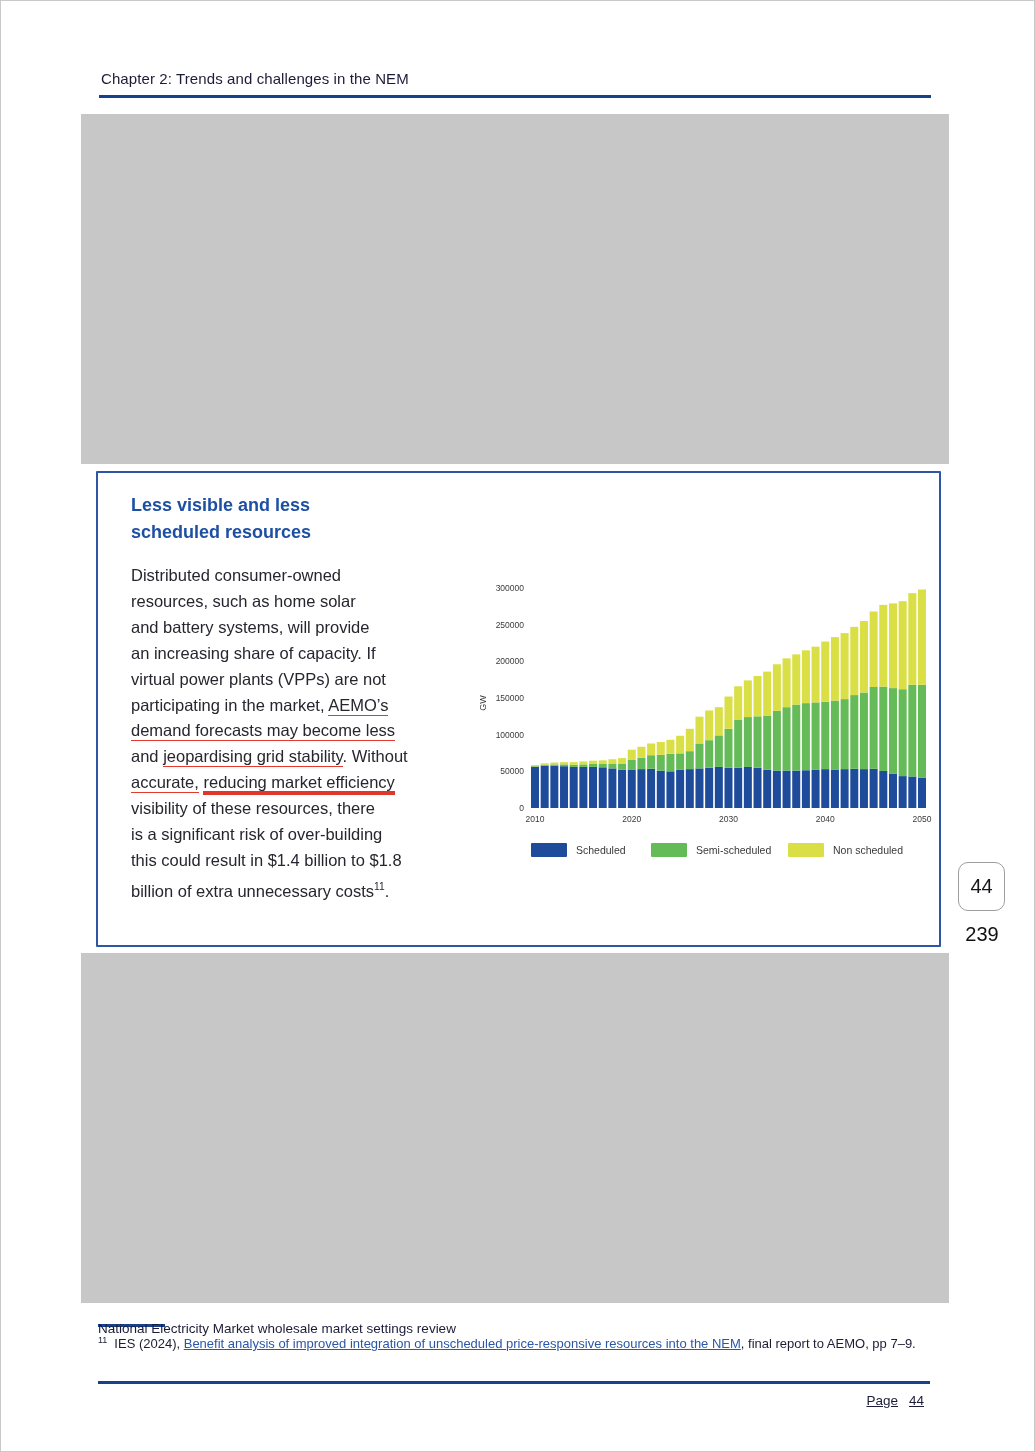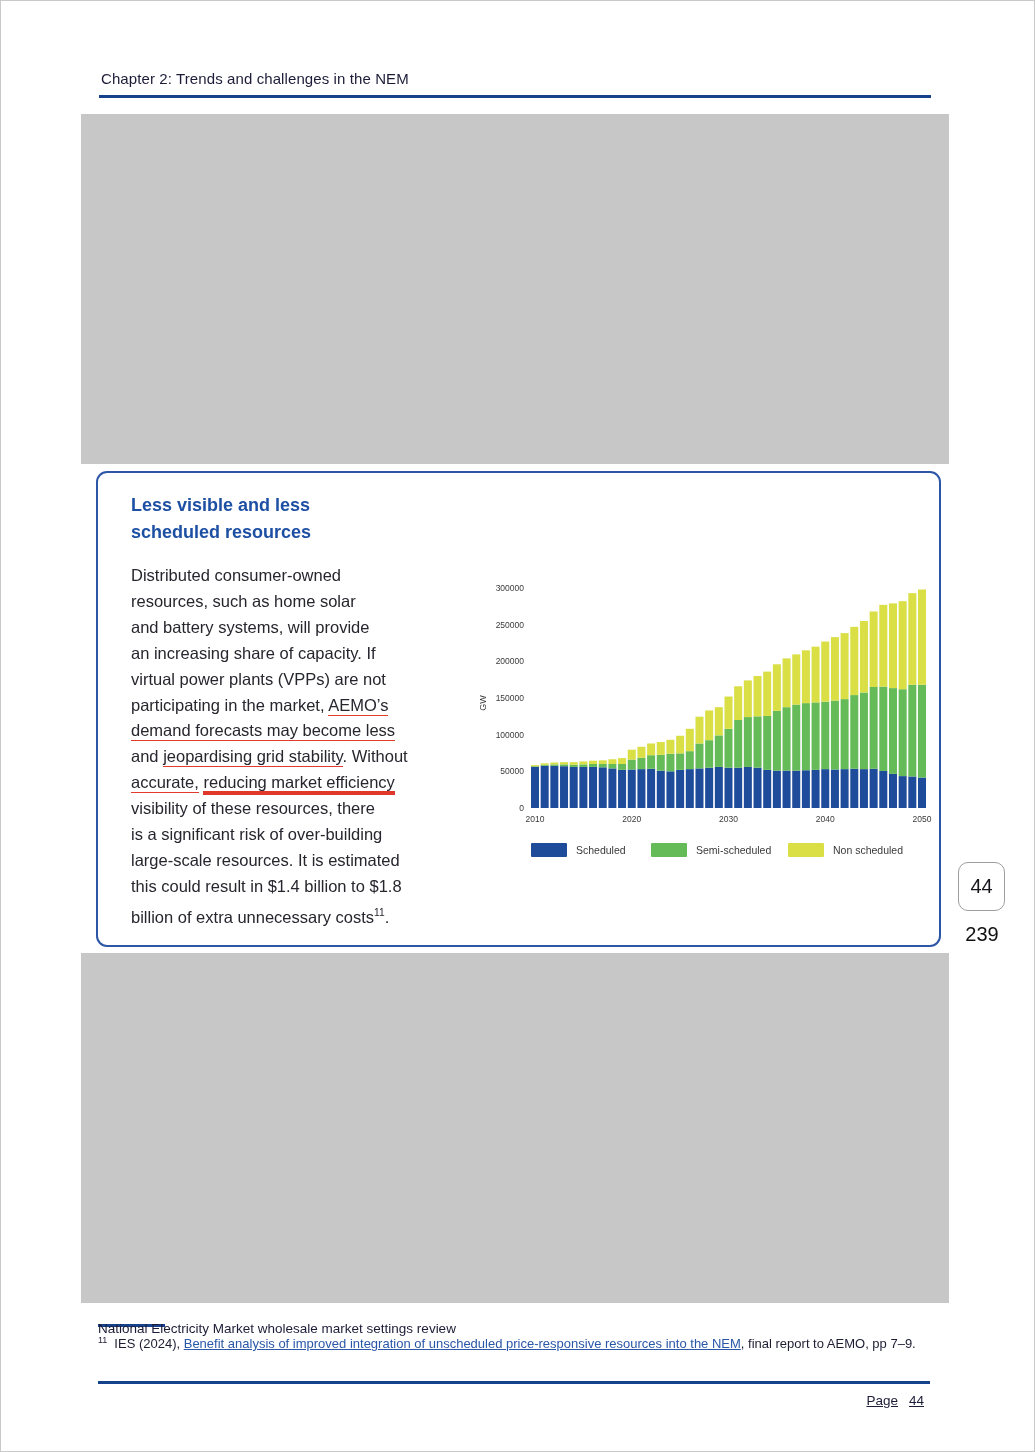--- a/index.html
+++ b/index.html
@@ -4,21 +4,21 @@
 <style>
   html,body{margin:0;padding:0;background:#fff;}
   .page{position:relative;width:1035px;height:1452px;background:#fff;border:1px solid #c9c9c9;
         box-sizing:border-box;font-family:"Liberation Sans",sans-serif;overflow:hidden;}
   .chapter-title{position:absolute;left:100px;top:69px;font-size:15px;color:#1c1c38;letter-spacing:.1px;}
   .header-rule{position:absolute;left:98px;top:94px;width:832px;height:3px;background:#16418c;}
   .ph{position:absolute;left:80px;width:868px;height:350px;background:#c7c7c7;}
   .ph-top{top:113px;}
   .ph-bottom{top:952px;}
   .callout{position:absolute;left:95px;top:470px;width:845px;height:476px;border:2px solid #2d56a6;
-           border-radius:11px;box-sizing:border-box;background:#fff;}
+           border-radius:1px;box-sizing:border-box;background:#fff;}
   .callout-title{position:absolute;left:33px;top:19px;font-size:18px;font-weight:bold;color:#1d4fa3;line-height:27px;}
   .callout-body{position:absolute;left:33px;top:90px;font-size:16.5px;line-height:25.9px;color:#26262e;}
   .bline{white-space:nowrap;}
   .u-thin{border-bottom:1.5px solid #e23a2c;padding-bottom:1px;}
   .u-thick{border-bottom:4px solid #df382a;}
   .sup{vertical-align:super;font-size:62%;}
   .chart{position:absolute;left:370px;top:100px;width:470px;height:300px;}
   .chart svg{position:absolute;left:0;top:0;}
   .legend-item{position:absolute;top:270px;display:flex;align-items:center;gap:9px;}
   .legend-swatch{width:36px;height:14px;border-radius:1px;}
@@ -57,21 +57,20 @@
         <div class="bline"><span>resources, such as home solar</span></div>
         <div class="bline"><span>and battery systems, will provide</span></div>
         <div class="bline"><span>an increasing share of capacity. If</span></div>
         <div class="bline"><span>virtual power plants (VPPs) are not</span></div>
         <div class="bline"><span>participating in the market, </span><span class="u-thin">AEMO’s</span></div>
         <div class="bline"><span class="u-thin">demand forecasts may become less</span></div>
         <div class="bline"><span>and </span><span class="u-thin">jeopardising grid stability</span><span>. Without</span></div>
         <div class="bline"><span class="u-thin">accurate,</span><span> </span><span class="u-thick">reducing market efficiency</span></div>
         <div class="bline"><span>visibility of these resources, there</span></div>
         <div class="bline"><span>is a significant risk of over-building</span></div>
-        <div class="bline"><span>large-scale resources. It is estimated</span></div>
         <div class="bline"><span>this could result in $1.4 billion to $1.8</span></div>
         <div class="bline"><span>billion of extra unnecessary costs</span><span class="sup">11</span><span>.</span></div>
       </div>
 
     <div class="chart">
       <svg width="470" height="300" viewBox="0 0 470 300" role="img">
           <text x="56" y="238.0" text-anchor="end" class="ytick">0</text>
           <text x="56" y="201.3" text-anchor="end" class="ytick">50000</text>
           <text x="56" y="164.7" text-anchor="end" class="ytick">100000</text>
           <text x="56" y="128.0" text-anchor="end" class="ytick">150000</text>

